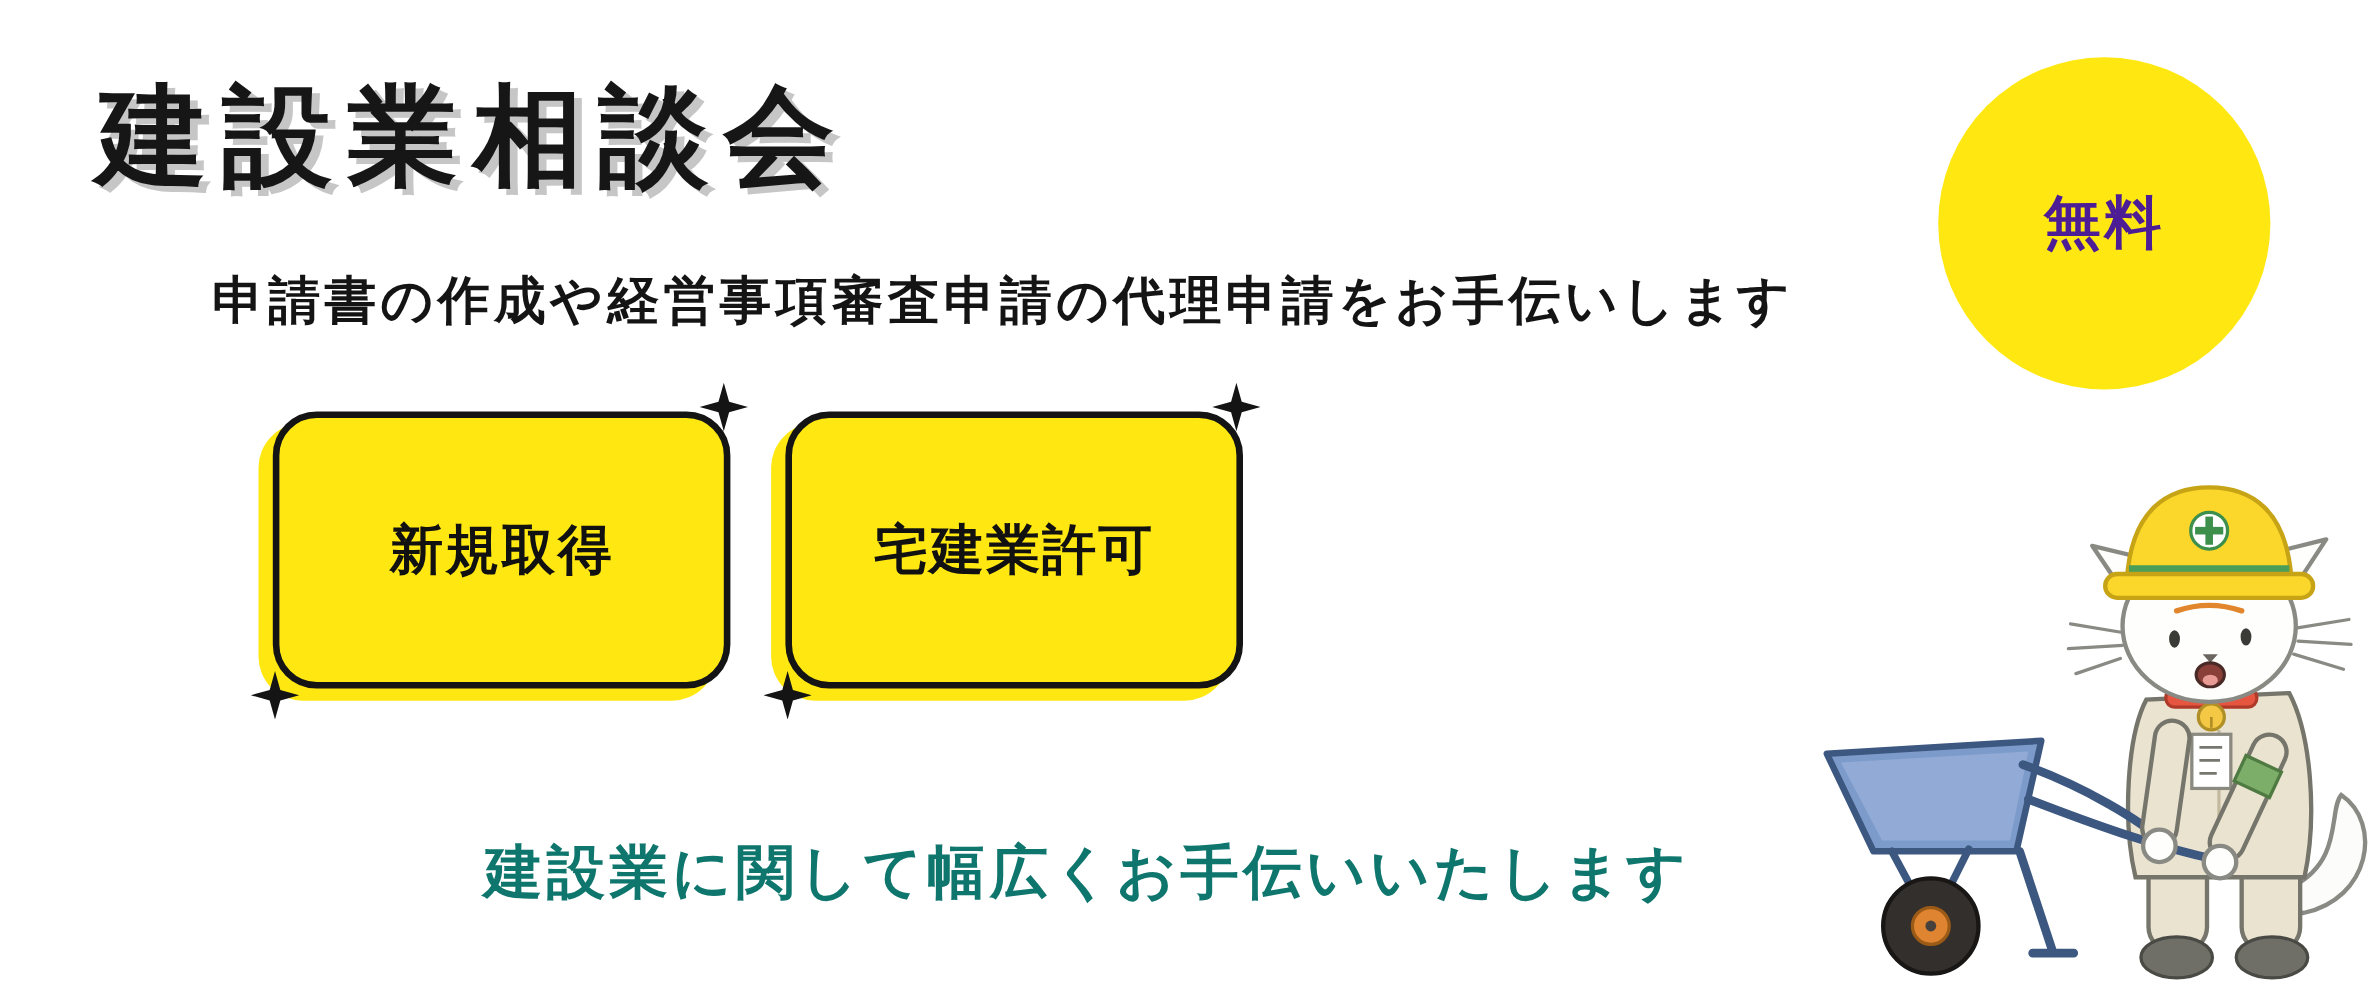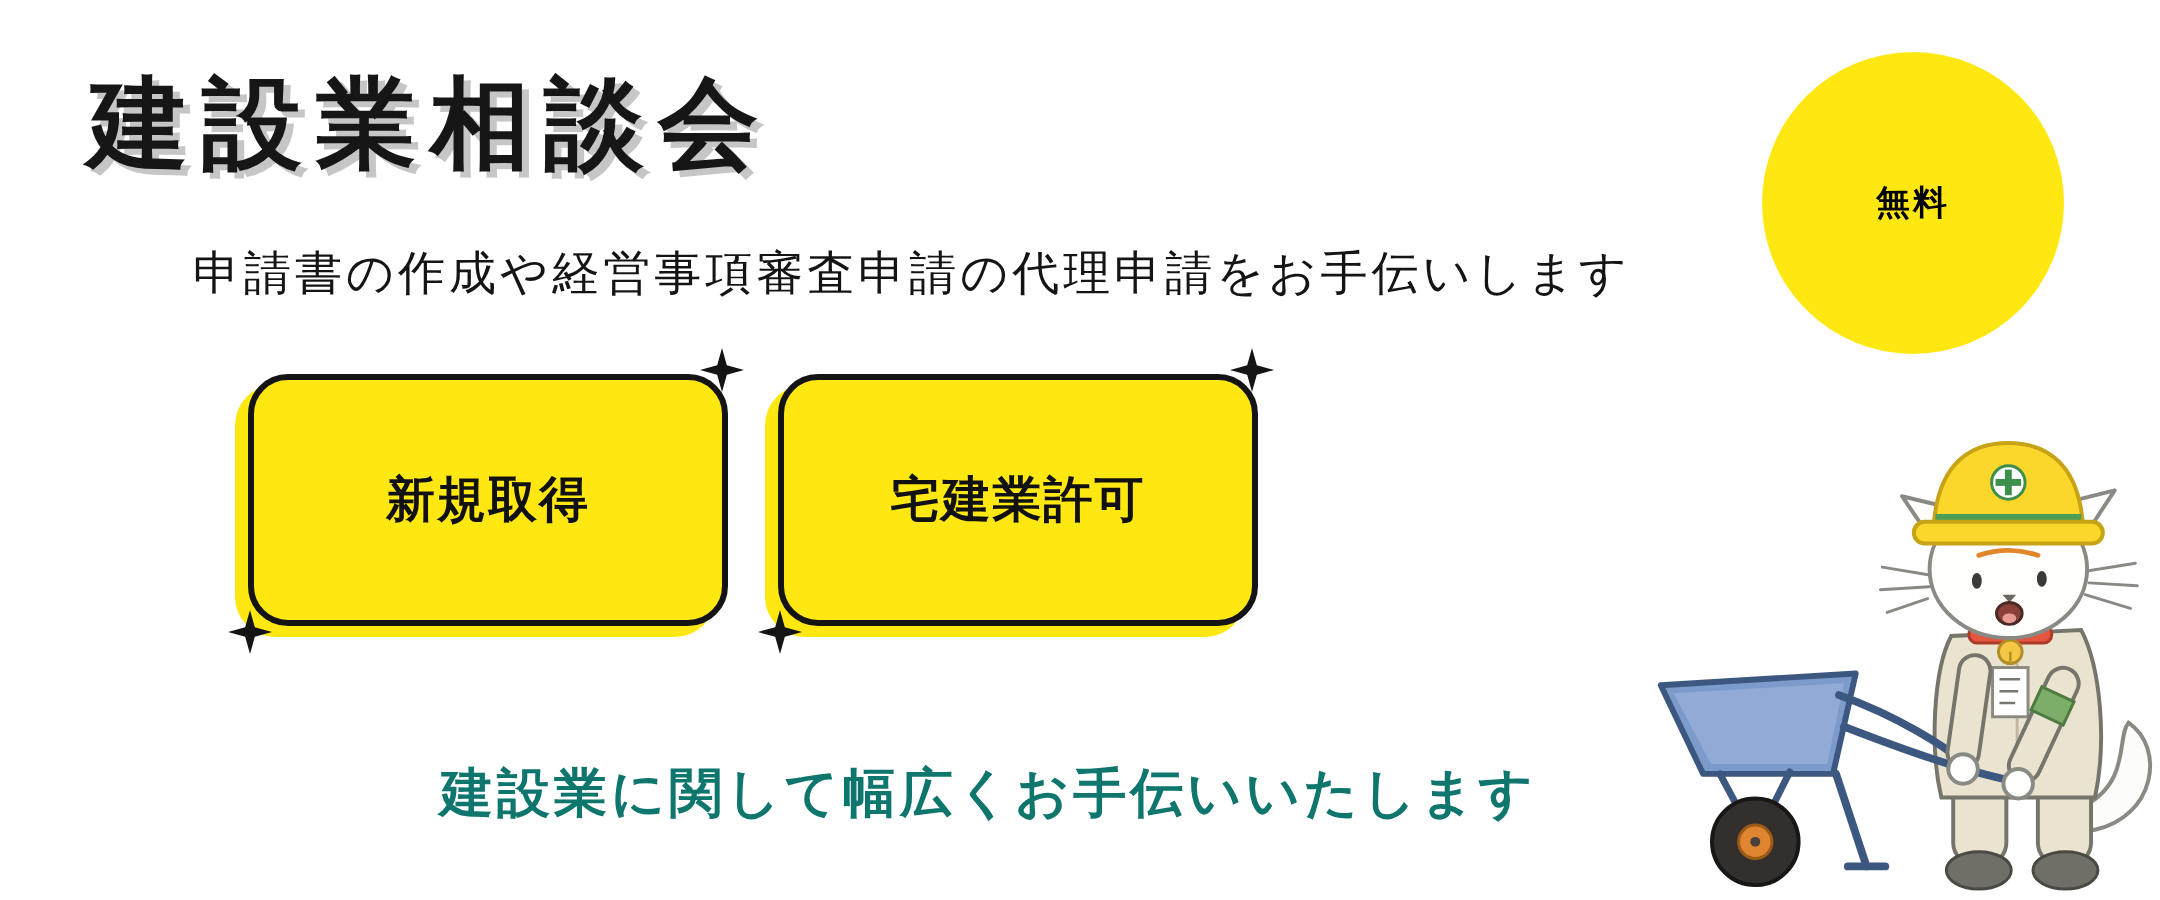--- a/index.html
+++ b/index.html
@@ -13,40 +13,40 @@
   }
   .title {
     position:absolute; left:88px; top:58px;
     font-size:100px; font-weight:bold; letter-spacing:14px;
     color:#161616; text-shadow:7px 6px 0 #c6c6c6;
     white-space:nowrap;
     font-family:Liberation Serif, serif;
   }
   .subtitle {
     position:absolute; left:193px; top:242px;
-    font-size:47px; font-weight:normal; letter-spacing:4px;
+    font-size:47px; font-weight:bold; letter-spacing:4px;
     color:#141414; white-space:nowrap;text-align:right;
   }
   .badge {
     position:absolute; left:1762px; top:52px;
     width:302px; height:302px; border-radius:50%;
     background:#ffe812;
     display:flex; flex-direction:column; align-items:center; justify-content:center;
     gap:16px; z-index:3;
   }
-  .badge span { font-size:34px; font-weight:bold; letter-spacing:3px; color:#000000; }
+  .badge span { font-size:52px; font-weight:bold; letter-spacing:3px; color:#4c1d95; }
   .cards { position:absolute; left:248px; top:374px; display:flex; gap:50px; }
   .card-wrap { position:relative; }
   .card-shadow {
     position:absolute; left:-13px; top:11px; right:13px; bottom:-11px;
     background:#ffe812; border-radius:40px; z-index:0;
   }
   .card {
     position:relative; z-index:1;
-    width:480px; height:252px;
+    width:416px; height:252px;
     background:#ffe812; border:6px solid #141414; border-radius:40px;
     display:flex; align-items:center; justify-content:center;
     font-size:49px; font-weight:bold; letter-spacing:2px; color:#111;
   }
   .sparkle {
     position:absolute; width:44px; height:44px; background:#141414; z-index:2;
     clip-path:polygon(50% 0,61% 39%,100% 50%,61% 61%,50% 100%,39% 61%,0 50%,39% 39%);
   }
   .sparkle.tr { top:-26px; right:-16px; }
   .sparkle.bl { bottom:-28px; left:-20px; }

